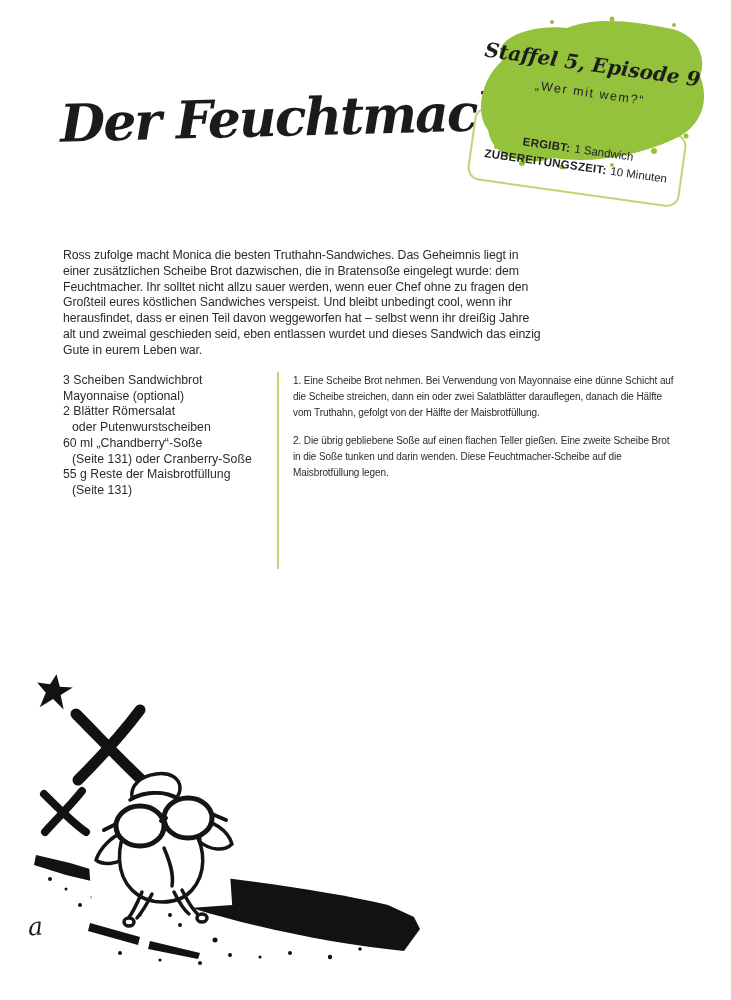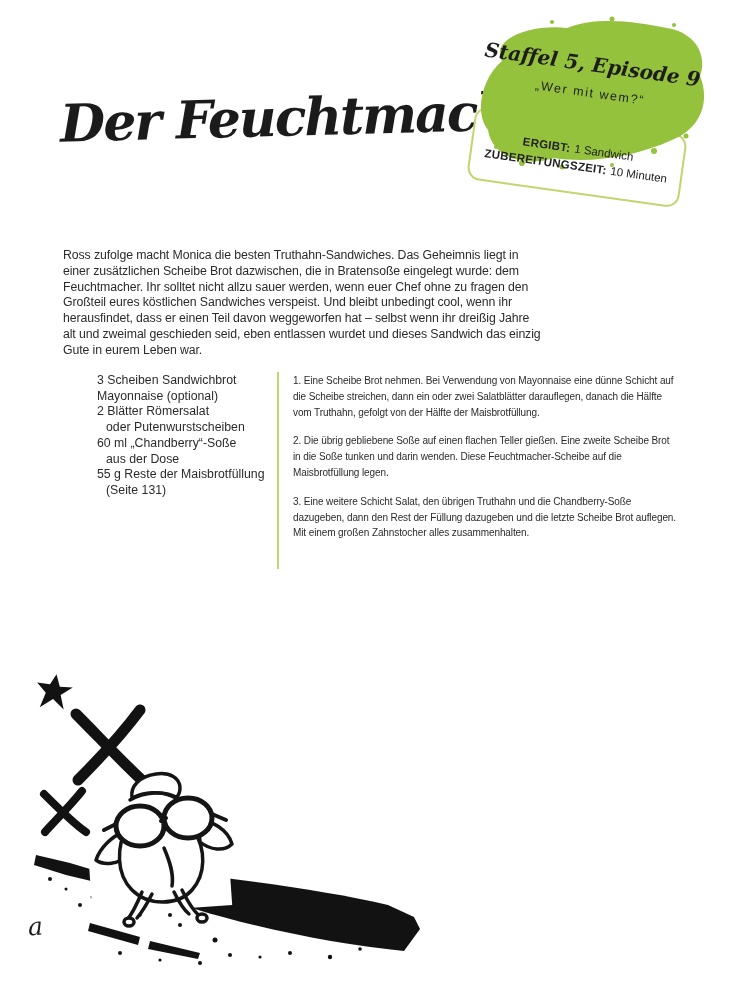--- a/index.html
+++ b/index.html
@@ -54,21 +54,21 @@
 
   
   .intro{
     position:absolute;left:63px;top:232px;width:482px;
     font-size:12.3px;line-height:15.8px;letter-spacing:-0.1px;margin-top:16px;
   }
 
   
   .ingredients{
     position:absolute;left:63px;top:373px;width:224px;list-style:none;
-    font-size:12.3px;line-height:15.7px;margin-left:34px;
+    font-size:12.3px;line-height:15.7px;
   }
   .ingredients li{white-space:nowrap;}
   .ingredients li.indent{padding-left:9px;}
   .col-divider{
     position:absolute;left:277px;top:372px;width:2px;height:197px;
     background:var(--divider);
   }
   .steps{position:absolute;left:293px;top:373px;width:386px;}
   .steps p{font-size:10px;line-height:15.8px;margin:0 0 13px 0;letter-spacing:-0.1px;}
 
@@ -116,31 +116,30 @@
   </div>
 
   <p class="intro">Ross zufolge macht Monica die besten Truthahn-Sandwiches. Das Geheimnis liegt in einer zusätzlichen Scheibe Brot dazwischen, die in Bratensoße eingelegt wurde: dem Feuchtmacher. Ihr solltet nicht allzu sauer werden, wenn euer Chef ohne zu fragen den Großteil eures köstlichen Sandwiches verspeist. Und bleibt unbedingt cool, wenn ihr herausfindet, dass er einen Teil davon weggeworfen hat – selbst wenn ihr dreißig Jahre alt und zweimal geschieden seid, eben entlassen wurdet und dieses Sandwich das einzig Gute in eurem Leben war.</p>
 
   <ul class="ingredients">
       <li>3 Scheiben Sandwichbrot</li>
       <li>Mayonnaise (optional)</li>
       <li>2 Blätter Römersalat</li>
       <li class="indent">oder Putenwurstscheiben</li>
       <li>60 ml „Chandberry“-Soße</li>
-      <li class="indent">aus der Dose</li>
+      <li class="indent">(Seite 131) oder Cranberry-Soße</li>
       <li>55 g Reste der Maisbrotfüllung</li>
       <li class="indent">(Seite 131)</li>
     </ul>
 
   <div class="col-divider"></div>
 
   <div class="steps">
       <p>1. Eine Scheibe Brot nehmen. Bei Verwendung von Mayonnaise eine dünne Schicht auf die Scheibe streichen, dann ein oder zwei Salatblätter darauflegen, danach die Hälfte vom Truthahn, gefolgt von der Hälfte der Maisbrotfüllung.</p>
       <p>2. Die übrig gebliebene Soße auf einen flachen Teller gießen. Eine zweite Scheibe Brot in die Soße tunken und darin wenden. Diese Feuchtmacher-Scheibe auf die Maisbrotfüllung legen.</p>
-      <p>3. Eine weitere Schicht Salat, den übrigen Truthahn und die Chandberry-Soße dazugeben, dann den Rest der Füllung dazugeben und die letzte Scheibe Brot auflegen. Mit einem großen Zahnstocher alles zusammenhalten.</p>
     </div>
 
   <svg class="doodle star" width="40" height="40" viewBox="0 0 40 40" aria-hidden="true">
     <path fill="#121212" transform="rotate(8 20 20)" d="M20,2 L25,14 L38,13 L27,22 L32,36 L20,27 L8,37 L12,22 L2,13 L15,13 Z"></path>
   </svg>
 
   <svg class="doodle x-large" width="86" height="86" viewBox="0 0 86 86" aria-hidden="true">
     <g stroke="#121212" stroke-width="11" stroke-linecap="round" fill="none">
       <path d="M8,10 C30,32 56,60 78,80"></path>
       <path d="M72,6 C54,30 28,58 10,76"></path>

